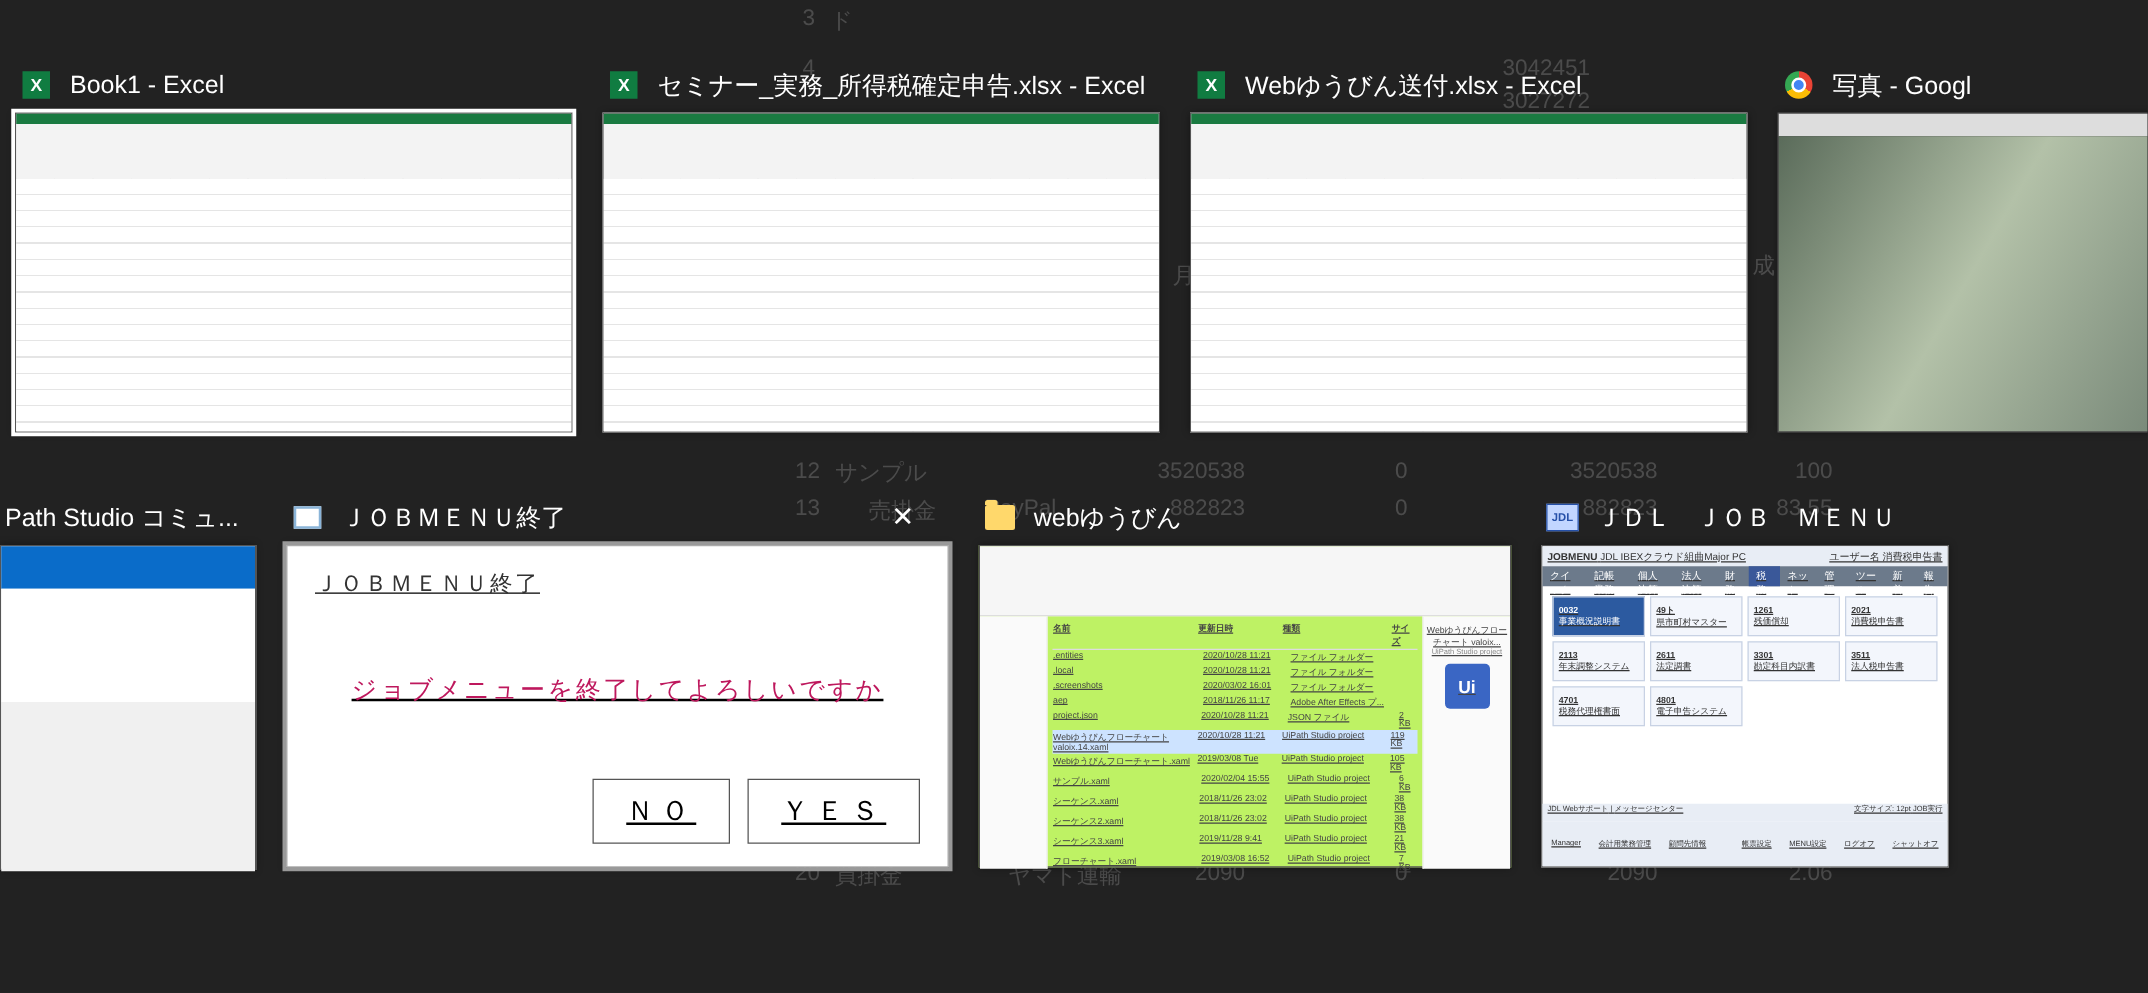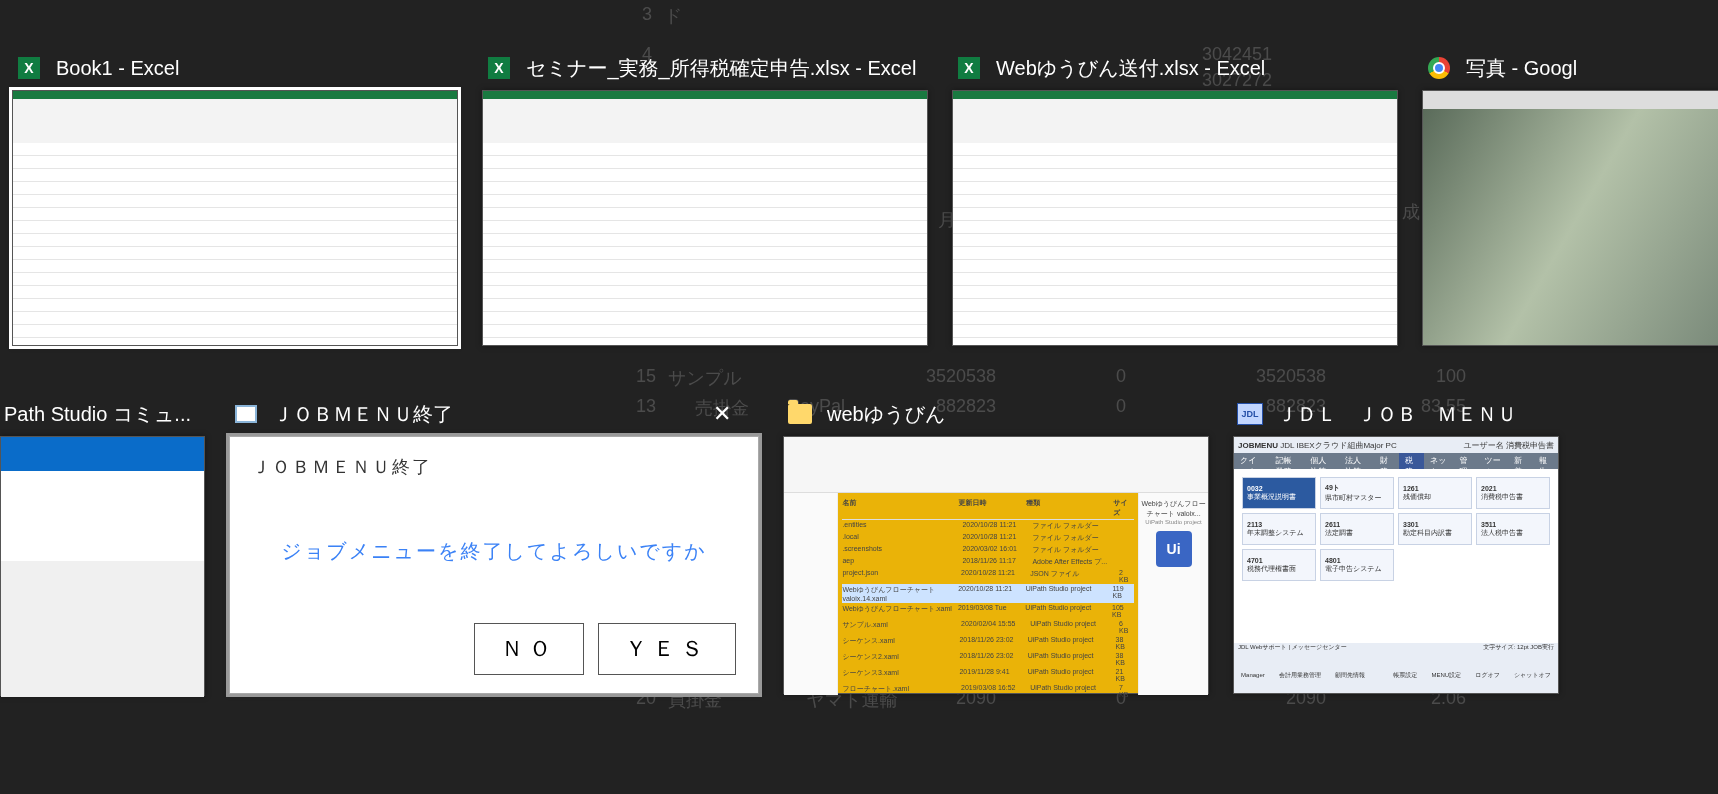--- a/index.html
+++ b/index.html
@@ -30,20 +30,21 @@
   }
   .task-title {
     display:flex; align-items:center;
     color: #fff; font-size: 20px; padding: 6px 4px 10px 4px;
     height: 40px;
   }
   .task-title .ico { width:26px; height:26px; margin-right:14px; display:flex; align-items:center; justify-content:center; }
   .task-thumb {
     background:#fff; border:1px solid #555;
     box-shadow: 0 0 6px rgba(0,0,0,0.4);
+    text-decoration: underline;
   }
   .task.selected .task-thumb { outline:3px solid #fff; }
   .close-x { margin-left: 40px; font-size: 22px; }
 
   
   .excel-ico { background:#107c41; color:#fff; font-size:14px; font-weight:bold; width:22px;height:22px; display:flex;align-items:center;justify-content:center; }
   
   .chrome-ico { width:22px;height:22px;border-radius:50%;
     background: conic-gradient(#ea4335 0 120deg,#fbbc05 120deg 240deg,#34a853 240deg 360deg);
     position:relative; }
@@ -73,25 +74,25 @@
   .thumb-uipath{width:205px;height:260px;background:#fff;}
   .thumb-uipath .top{height:34px;background:#0a6cc9;}
   .thumb-uipath .body{height:226px;background:linear-gradient(#fff 40%,#f0f0f0 40%);}
 
   .thumb-dialog{
     width:530px;height:258px;background:#fff;border:1px solid #aaa;
     display:flex;flex-direction:column;padding:18px 22px;
     outline:3px solid #999;
   }
   .thumb-dialog .dlg-title{font-size:18px;letter-spacing:2px;color:#333;}
-  .thumb-dialog .dlg-msg{flex:1;display:flex;align-items:center;justify-content:center;font-size:20px;letter-spacing:2px;color:#3b82f6;}
+  .thumb-dialog .dlg-msg{flex:1;display:flex;align-items:center;justify-content:center;font-size:20px;letter-spacing:2px;color:#be185d;}
   .thumb-dialog .dlg-btns{display:flex;justify-content:flex-end;gap:14px;}
   .thumb-dialog button{font-size:22px;letter-spacing:6px;padding:10px 26px;background:#fff;border:1px solid #555;}
 
-  .thumb-explorer{width:426px;height:258px;background:#eab308;font-size:7px;color:#444;}
+  .thumb-explorer{width:426px;height:258px;background:#bef264;font-size:7px;color:#444;}
   .thumb-explorer .rb{height:56px;background:#f6f6f6;border-bottom:1px solid #ddd;}
   .thumb-explorer .body{display:flex;height:202px;}
   .thumb-explorer .nav{width:70px;background:#fafafa;border-right:1px solid #eee;}
   .thumb-explorer .files{flex:1;padding:4px;}
   .thumb-explorer .side{width:90px;border-left:1px solid #eee;background:#fafafa;display:flex;flex-direction:column;align-items:center;padding-top:6px;}
   .thumb-explorer .uibadge{width:36px;height:36px;background:#3a66c4;color:#fff;display:flex;align-items:center;justify-content:center;font-size:14px;font-weight:bold;border-radius:4px;margin-top:6px;}
   .thumb-explorer .frow{display:flex;padding:1px 0;}
   .thumb-explorer .frow.sel{background:#cde3ff;}
   .thumb-explorer .frow span:nth-child(1){width:120px;}
   .thumb-explorer .frow span:nth-child(2){width:70px;}
@@ -126,21 +127,21 @@
       <span style="width:560px"></span>
       <span style="width:100px">3027272</span>
     </div>
   <div class="bg-row" style="left:932px;top:208px;">
       <span style="width:20px">月</span>
     </div>
   <div class="bg-row" style="left:1396px;top:200px;">
       <span style="width:20px">成</span>
     </div>
   <div class="bg-row" style="left:614px;top:366px;">
-      <span style="width:48px">15</span>
+      <span style="width:48px">12</span>
       <span style="width:120px;text-align:left">サンプル</span>
       <span style="width:220px">3520538</span>
       <span style="width:130px">0</span>
       <span style="width:200px">3520538</span>
       <span style="width:140px">100</span>
     </div>
   <div class="bg-row" style="left:614px;top:396px;">
       <span style="width:48px">13</span>
       <span style="width:120px;text-align:center">売掛金</span>
       <span style="width:90px;text-align:left">PayPal</span>

